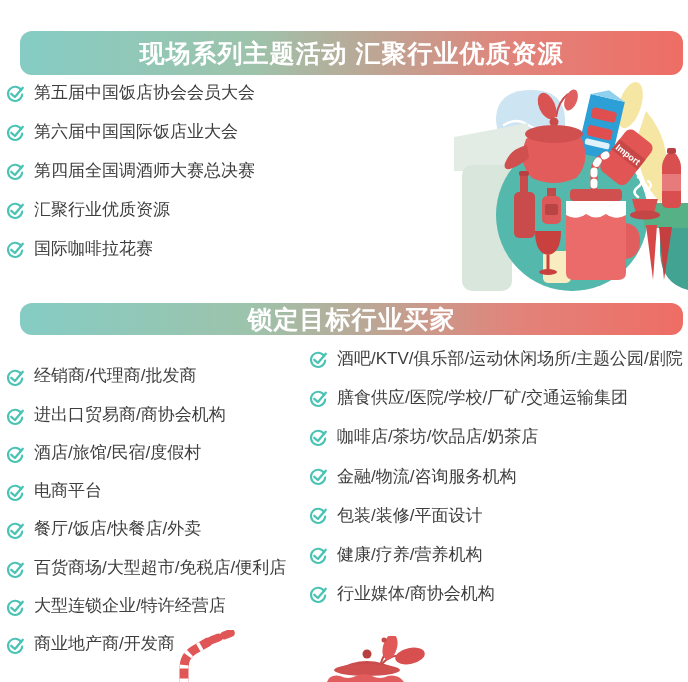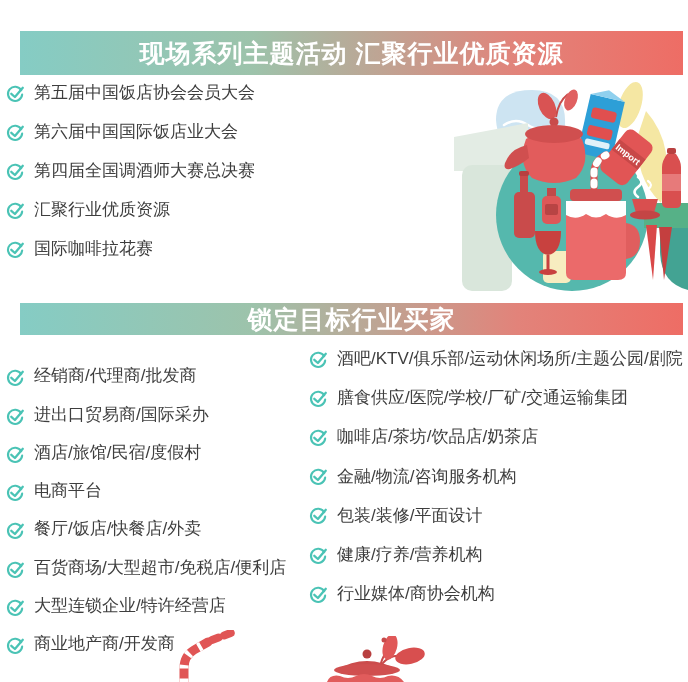--- a/index.html
+++ b/index.html
@@ -8,21 +8,21 @@
     width:688px; height:682px;
     position:relative; overflow:hidden;
     background:#ffffff;
     font-family:"Liberation Sans", sans-serif;
   }
   .banner {
     position:absolute; left:20px; right:5px;
     background:linear-gradient(90deg,#85ccc4 0%, #9dc3ab 35%, #e2837a 75%, #ee6d65 100%);
     color:#ffffff; font-weight:bold; font-size:25px; letter-spacing:1px;
     display:flex; align-items:center; justify-content:center;
-    border-radius:0;
+    border-radius:12px;
   }
   #banner1 { top:31px; height:44px; }
   #banner2 { top:303px; height:32px;justify-content:center; }
   ul.checklist { list-style:none; margin:0; padding:0; position:absolute; }
   ul.checklist li {
     display:flex; align-items:center;
     height:39px; font-size:17px; color:#3e3e3e; white-space:nowrap;
   }
   ul.checklist li .ck { width:20px; height:20px; margin-right:9px; flex:none; }
   #activities { left:5px; top:73px; }
@@ -177,21 +177,21 @@
   <li>
       <svg class="ck">
         <use href="#ck-sym"></use>
       </svg>
       <span>经销商/代理商/批发商</span>
     </li>
   <li>
       <svg class="ck">
         <use href="#ck-sym"></use>
       </svg>
-      <span>进出口贸易商/国际采办</span>
+      <span>进出口贸易商/商协会机构</span>
     </li>
   <li>
       <svg class="ck">
         <use href="#ck-sym"></use>
       </svg>
       <span>酒店/旅馆/民宿/度假村</span>
     </li>
   <li>
       <svg class="ck">
         <use href="#ck-sym"></use>

